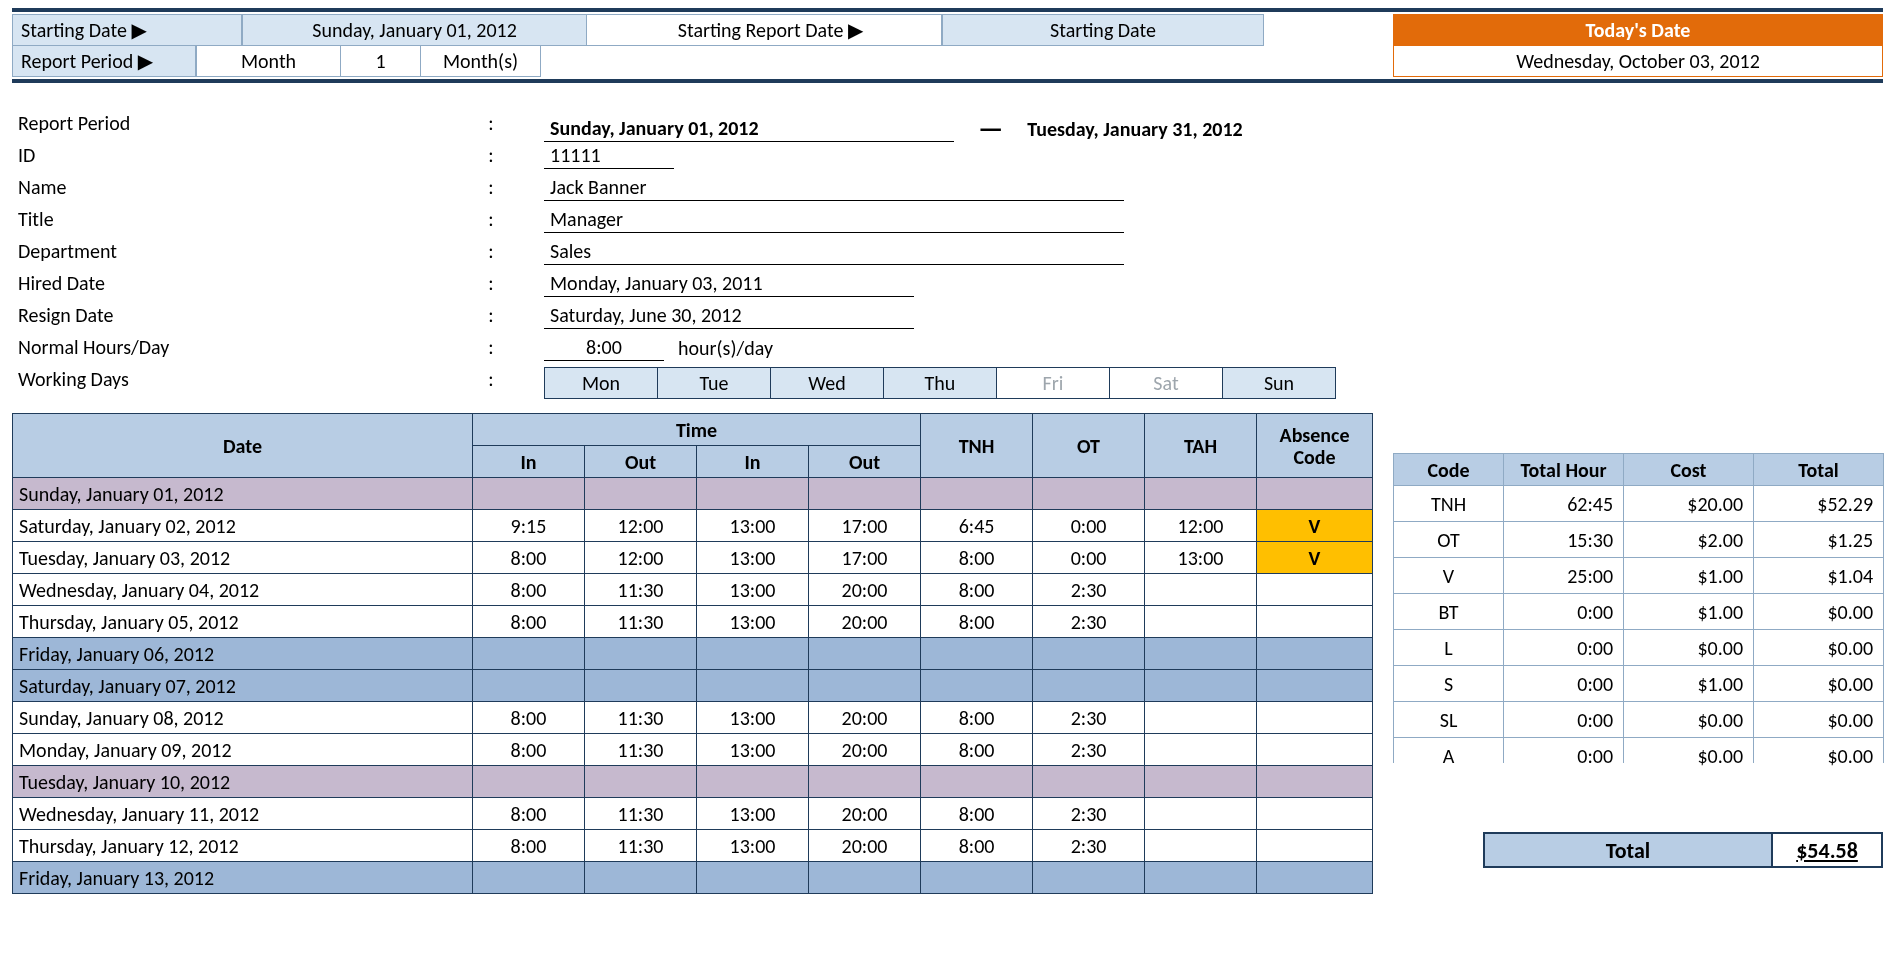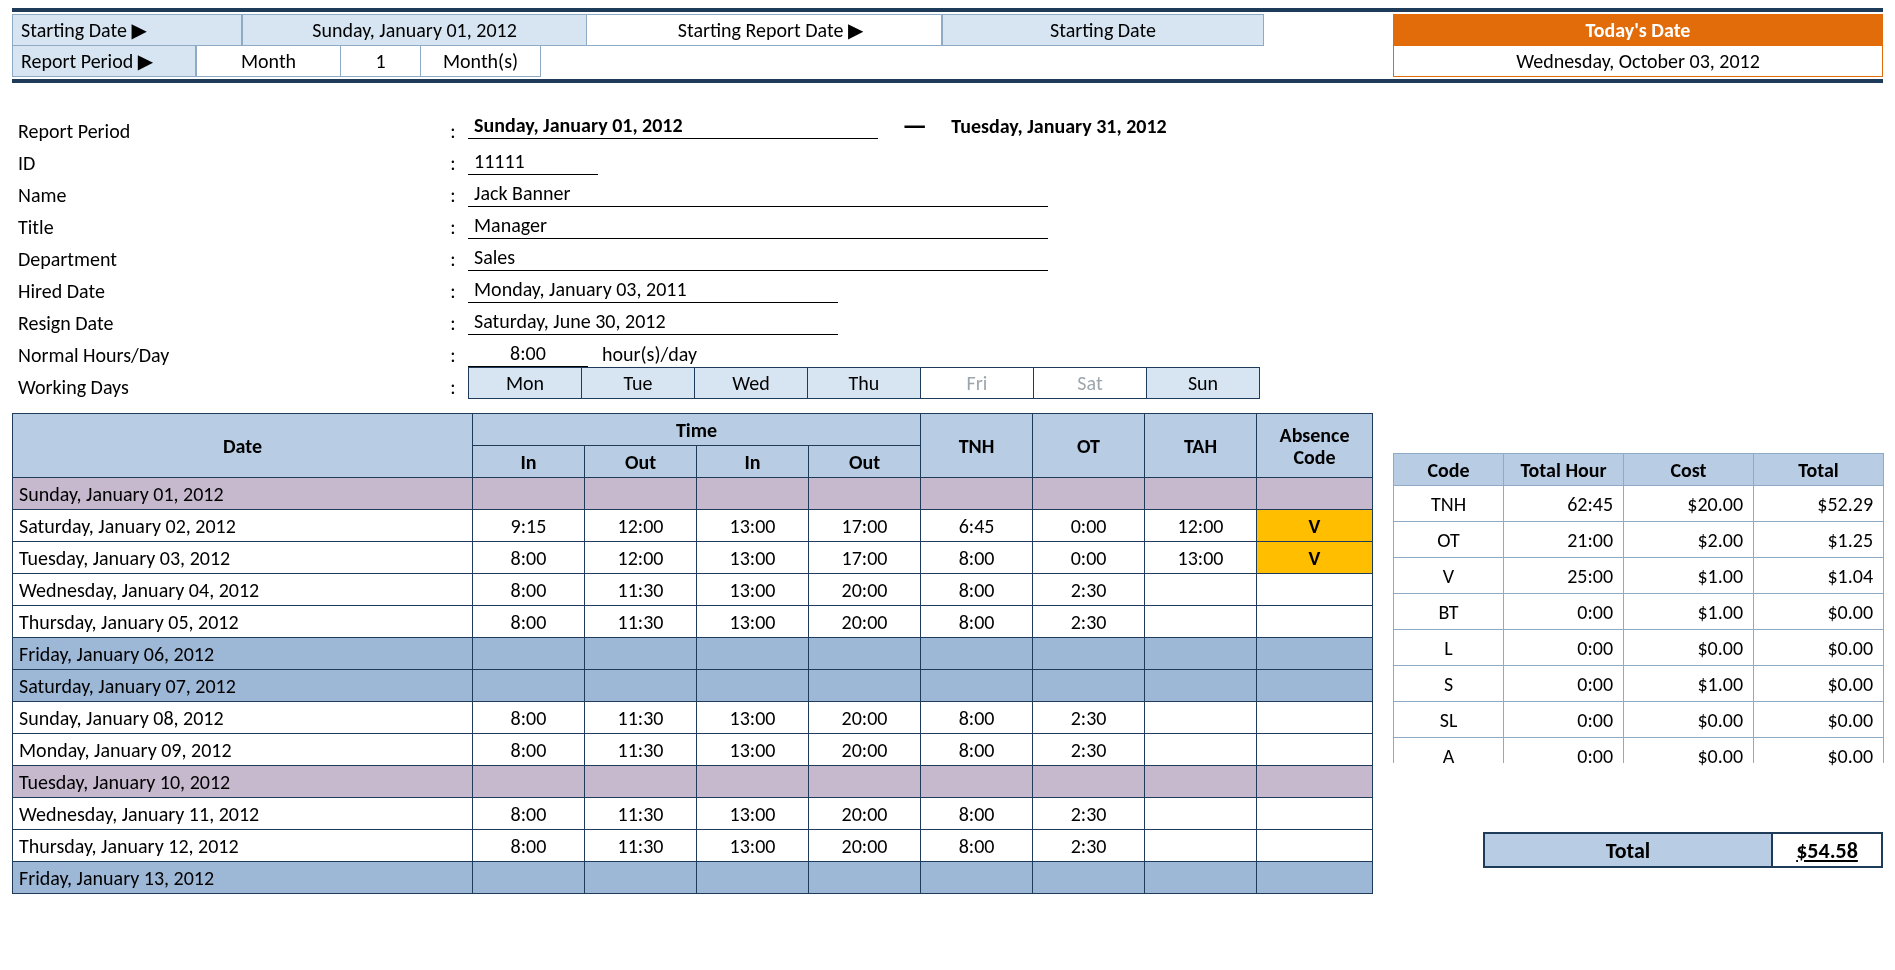--- a/index.html
+++ b/index.html
@@ -30,21 +30,21 @@
     background: #d7e5f2;
     display: flex;
     align-items: center;
   }
   .hcell.plain { background: #fff; border: 1px solid #8faac4; }
   .hcell.orange { background: #e26b0a; color: #fff; border: 1px solid #e26b0a; font-weight: bold; justify-content: center; }
   .hcell.today-val { background: #fff; border: 1px solid #e26b0a; justify-content: center; }
   .bottom-rule { border-top: 4px solid #1f3b5a; margin-top: 2px; }
 
   .info-block { margin: 28px 0 10px 6px; }
-  .info-row { display: flex; align-items: flex-end; height: 32px; }
+  .info-row { display: flex; align-items: flex-start; height: 32px; gap: 38px; }
   .info-label { width: 420px; }
   .info-colon { width: 30px; text-align: center; }
   .info-value { flex: 1; display: flex; align-items: center; }
   .ul { border-bottom: 1px solid #000; padding: 0 6px 1px 6px; display: inline-block; min-width: 140px; }
   .bold { font-weight: bold; }
   .dash { margin: 0 24px; font-size: 28px; font-weight: bold; }
 
   .days-row { display: flex; margin-left: 0; }
   .day {
     border: 1px solid #1f3b5a;
@@ -421,21 +421,21 @@
         </thead>
         <tbody id="summary-body">
             <tr>
               <td>TNH</td>
               <td class="ralign">62:45</td>
               <td class="ralign">$20.00</td>
               <td class="ralign">$52.29</td>
             </tr>
             <tr>
               <td>OT</td>
-              <td class="ralign">21:00</td>
+              <td class="ralign">15:30</td>
               <td class="ralign">$2.00</td>
               <td class="ralign">$1.25</td>
             </tr>
             <tr>
               <td>V</td>
               <td class="ralign">25:00</td>
               <td class="ralign">$1.00</td>
               <td class="ralign">$1.04</td>
             </tr>
             <tr>

